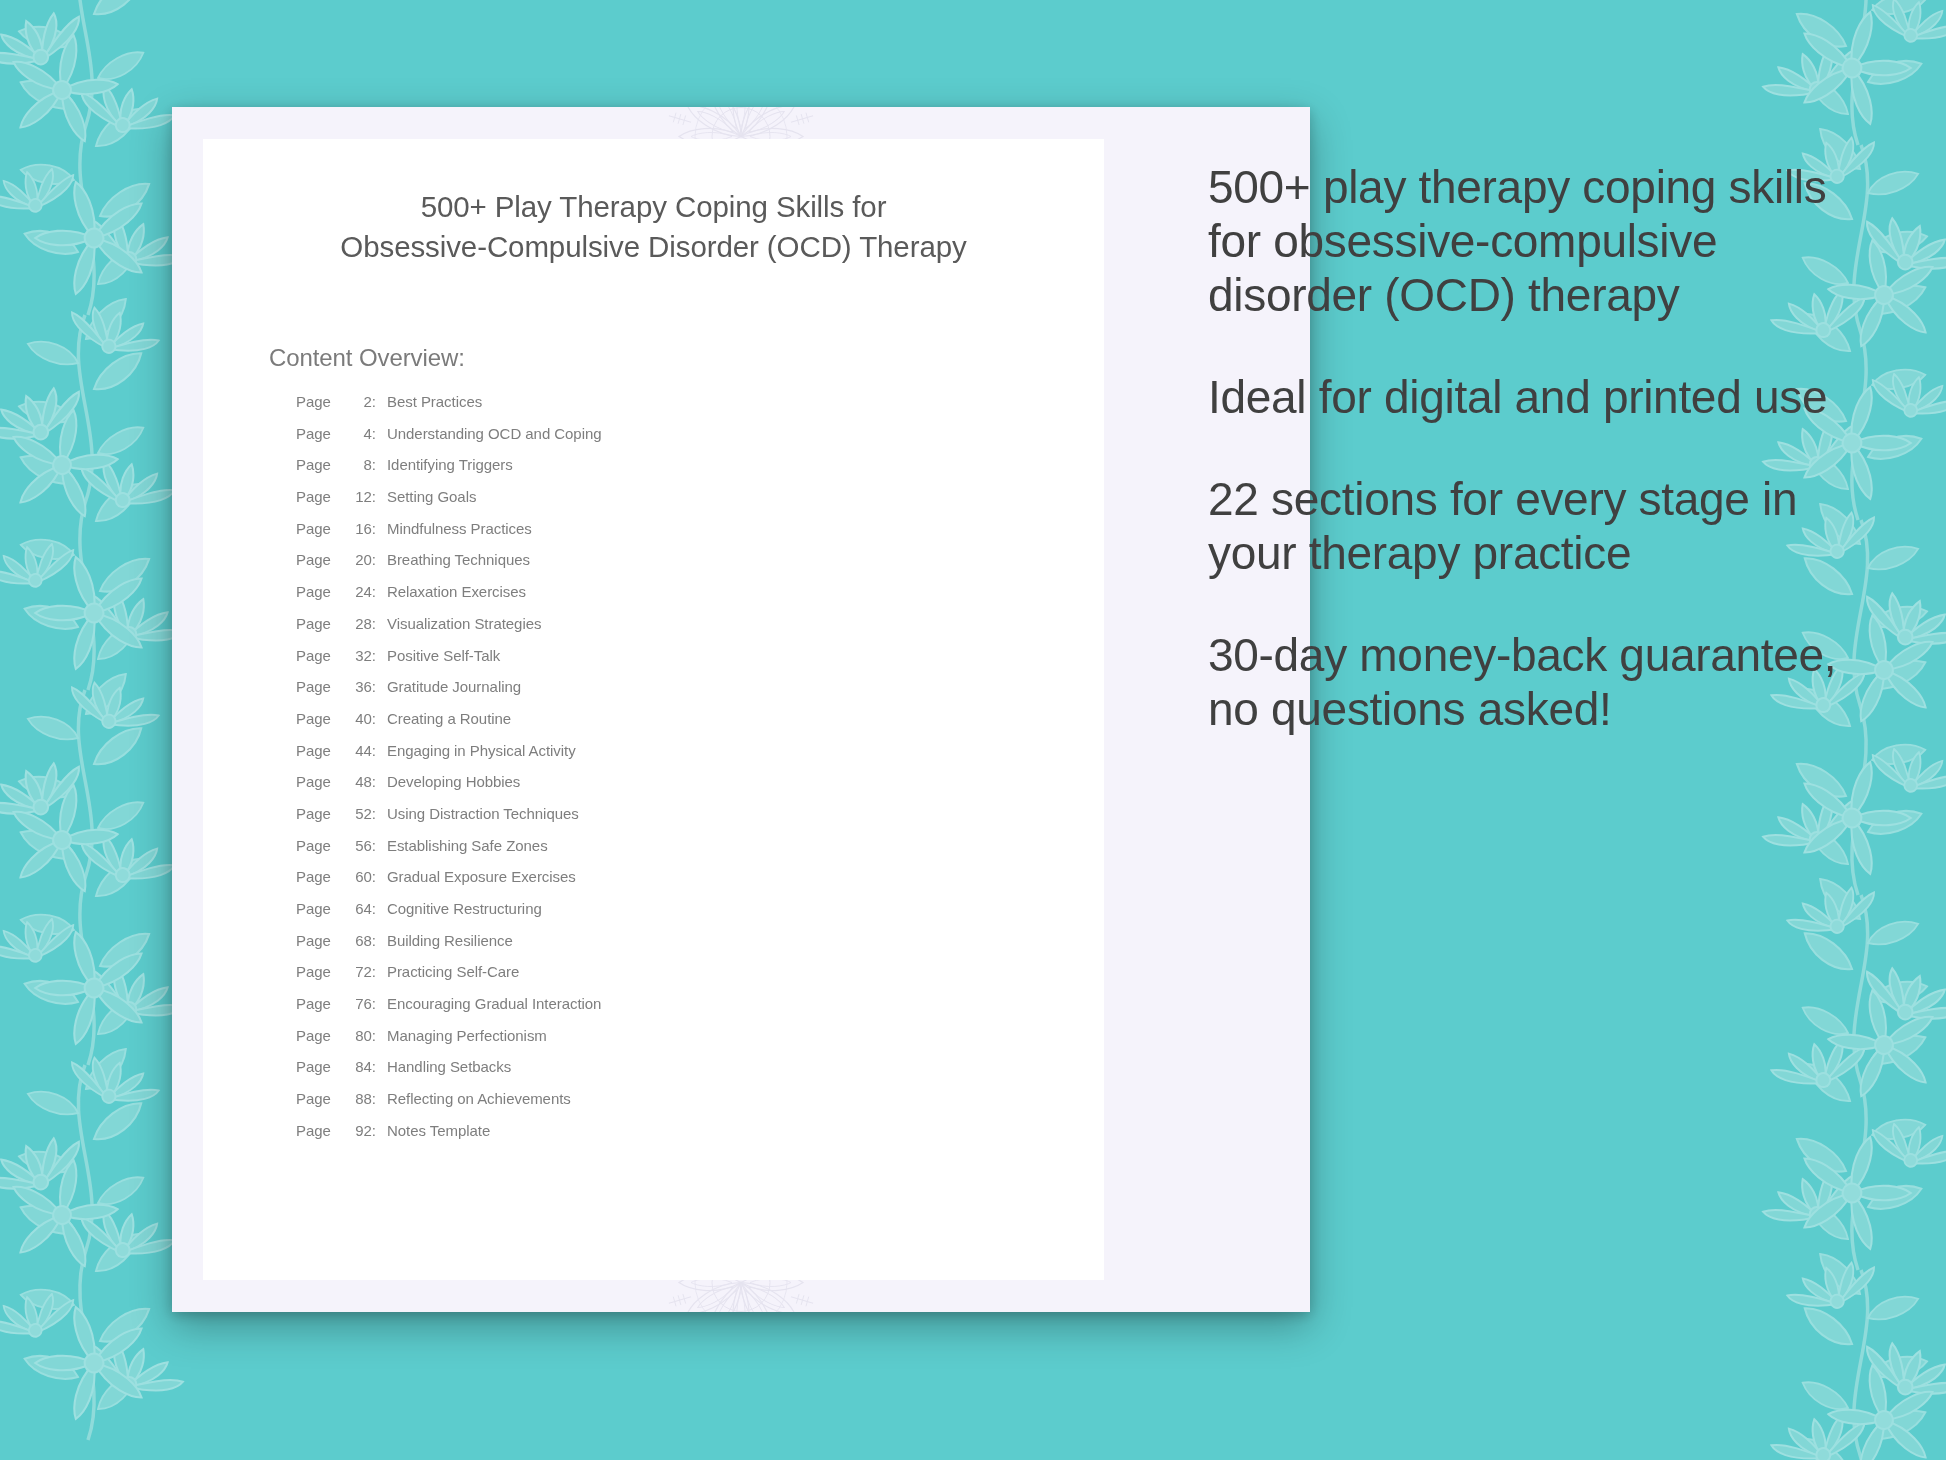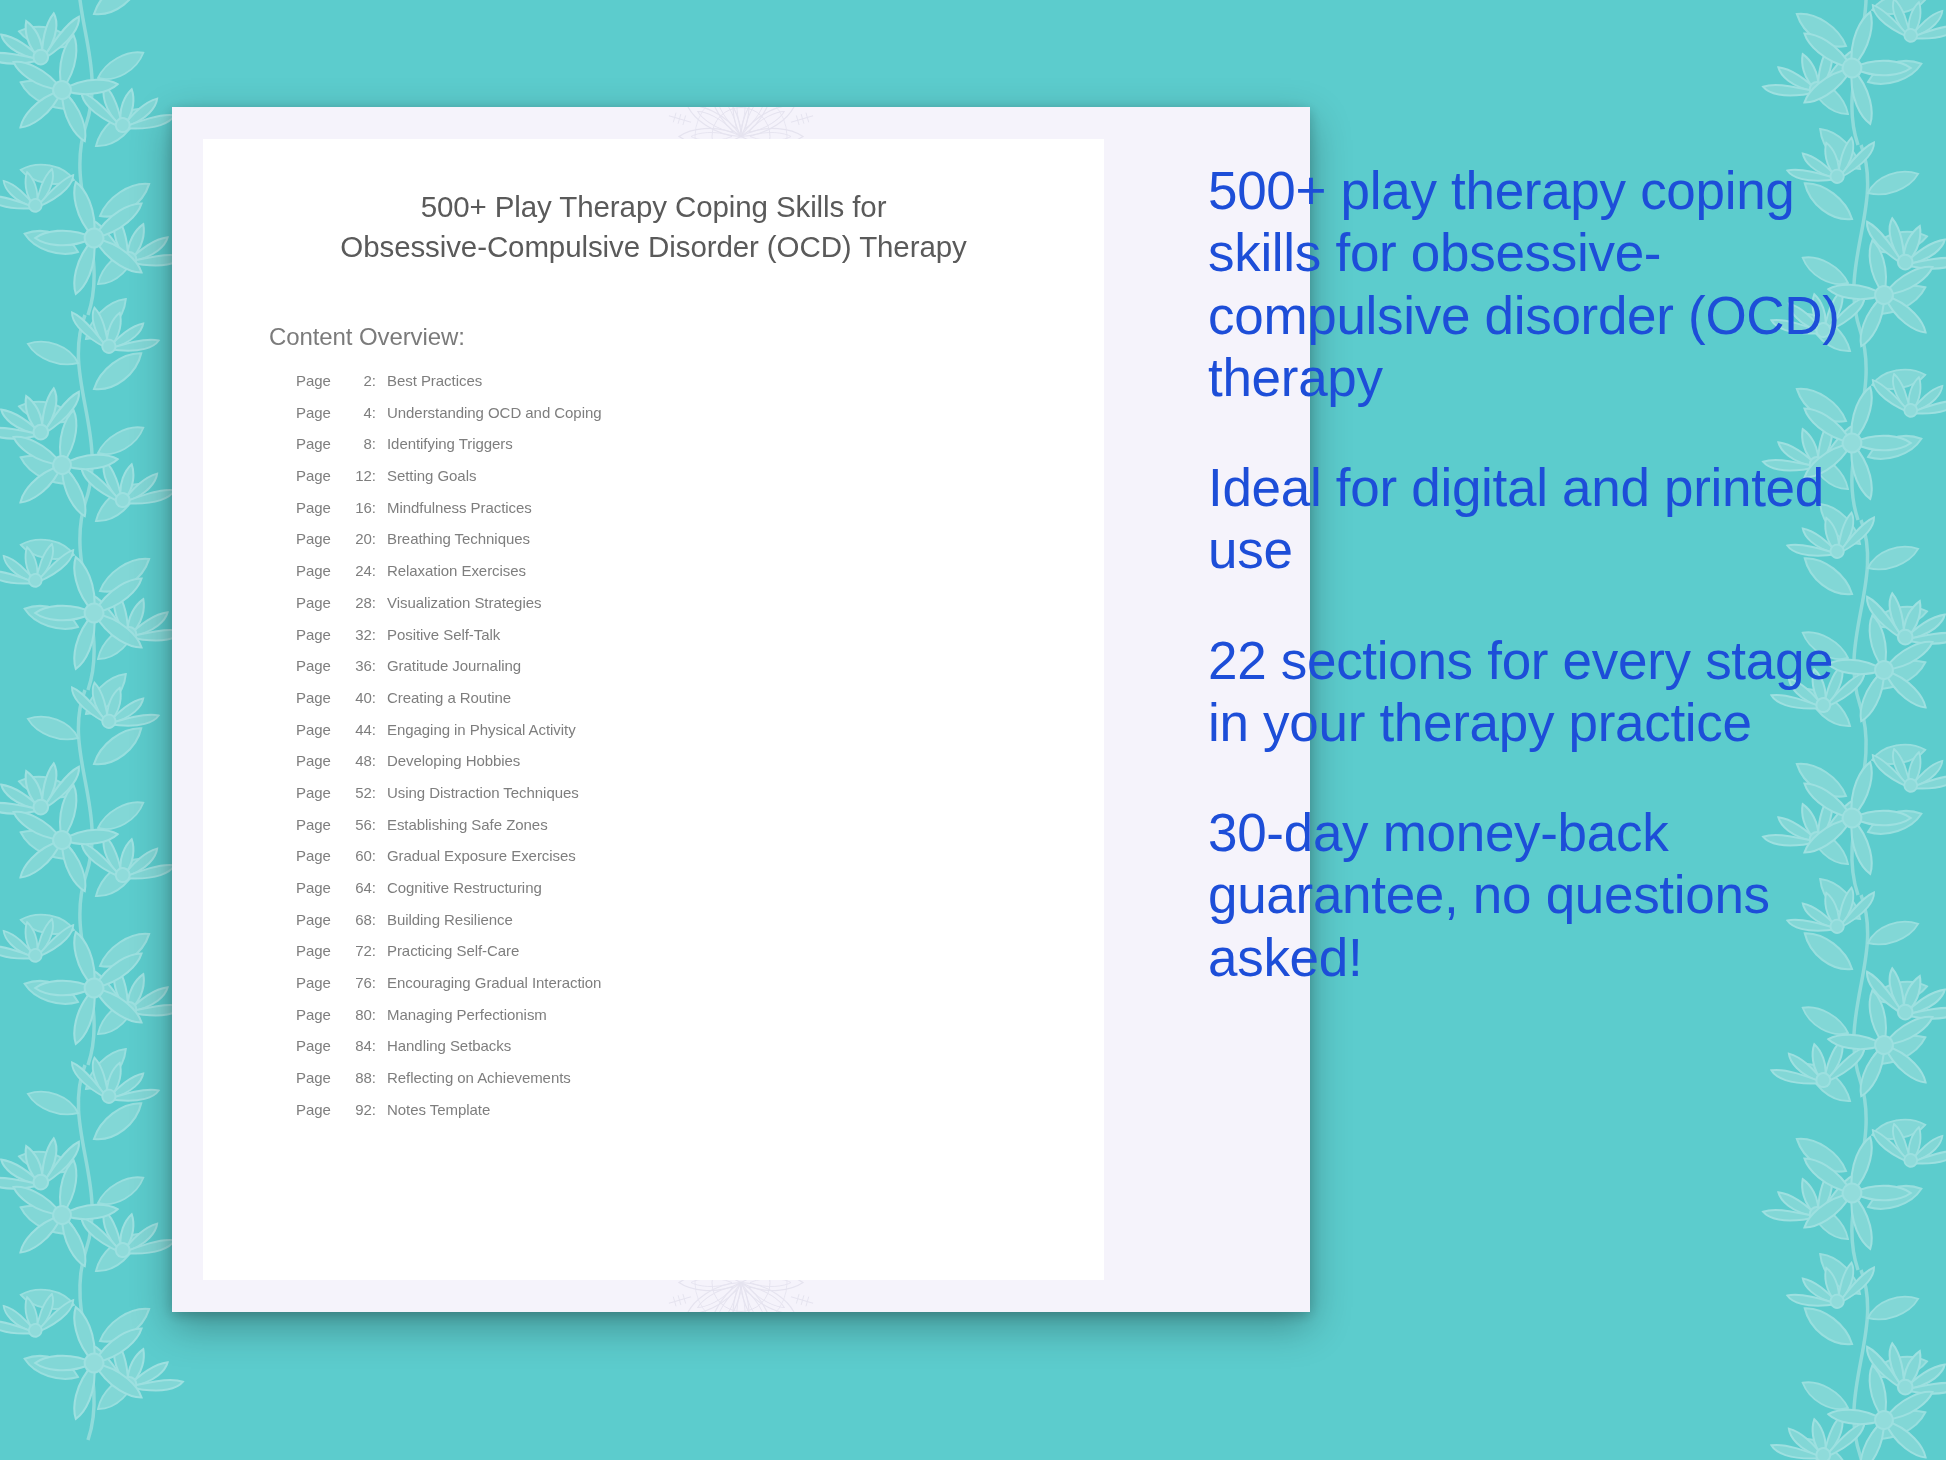--- a/index.html
+++ b/index.html
@@ -74,21 +74,21 @@
     text-align: center;
     font-size: 29.5px;
     font-weight: 400;
     line-height: 1.34;
     color: #5A5A5A;
     letter-spacing: -0.1px;
   }
   #doc-title .ln { display: block; }
 
   #content-overview-label {
-    margin: 57px 0 0 14px;
+    margin: 78px 0 0 14px;
     font-size: 24px;
     font-weight: 400;
     color: #7B7B7B;
     letter-spacing: -0.1px;
   }
 
   #toc {
     list-style: none;
     margin: 22px 0 0 0;
     padding: 0 0 0 41px;
@@ -118,22 +118,22 @@
 
   
   #marketing {
     position: absolute;
     left: 1208px;
     top: 160px;
     width: 640px;
   }
   #marketing p {
     margin: 0 0 48px 0;
-    color: #1d4ed8;
-    font-size: 53px;
+    color: #404040;
+    font-size: 46px;
     line-height: 1.175;
     font-weight: 400;
     letter-spacing: -0.3px;
   }
   #marketing p:last-child { margin-bottom: 0; }
 </style>
 </head>
 <body>
 
 <div id="bg"></div>

